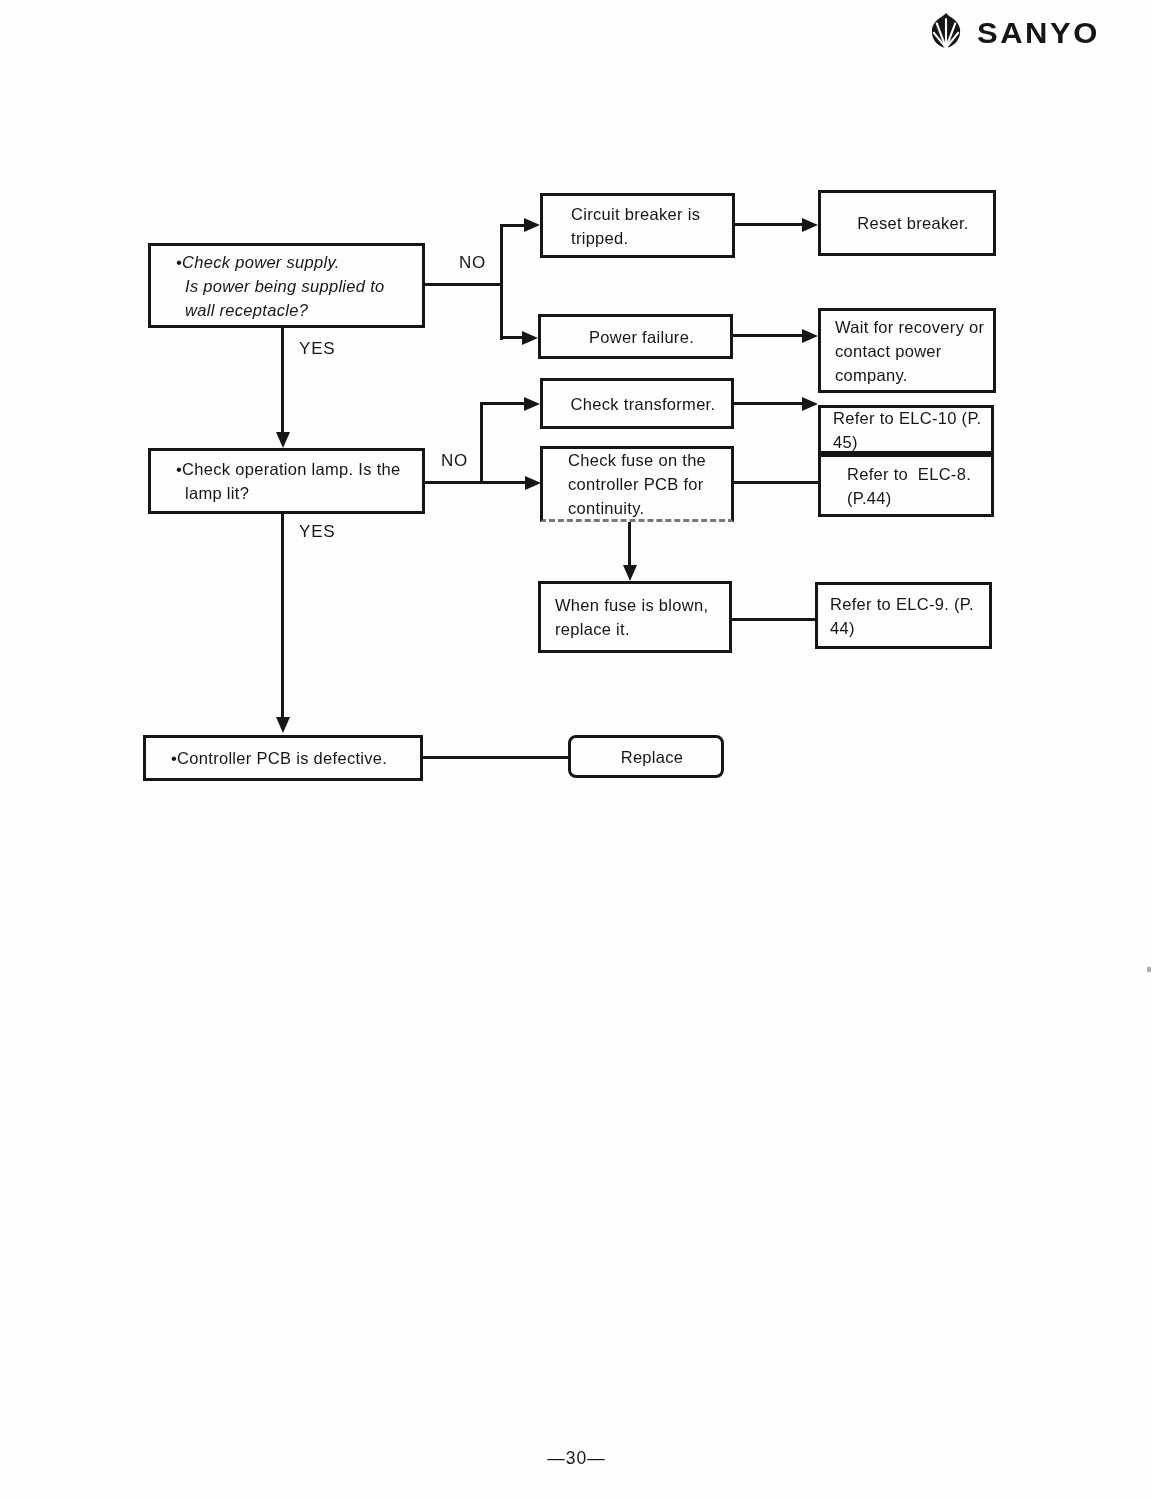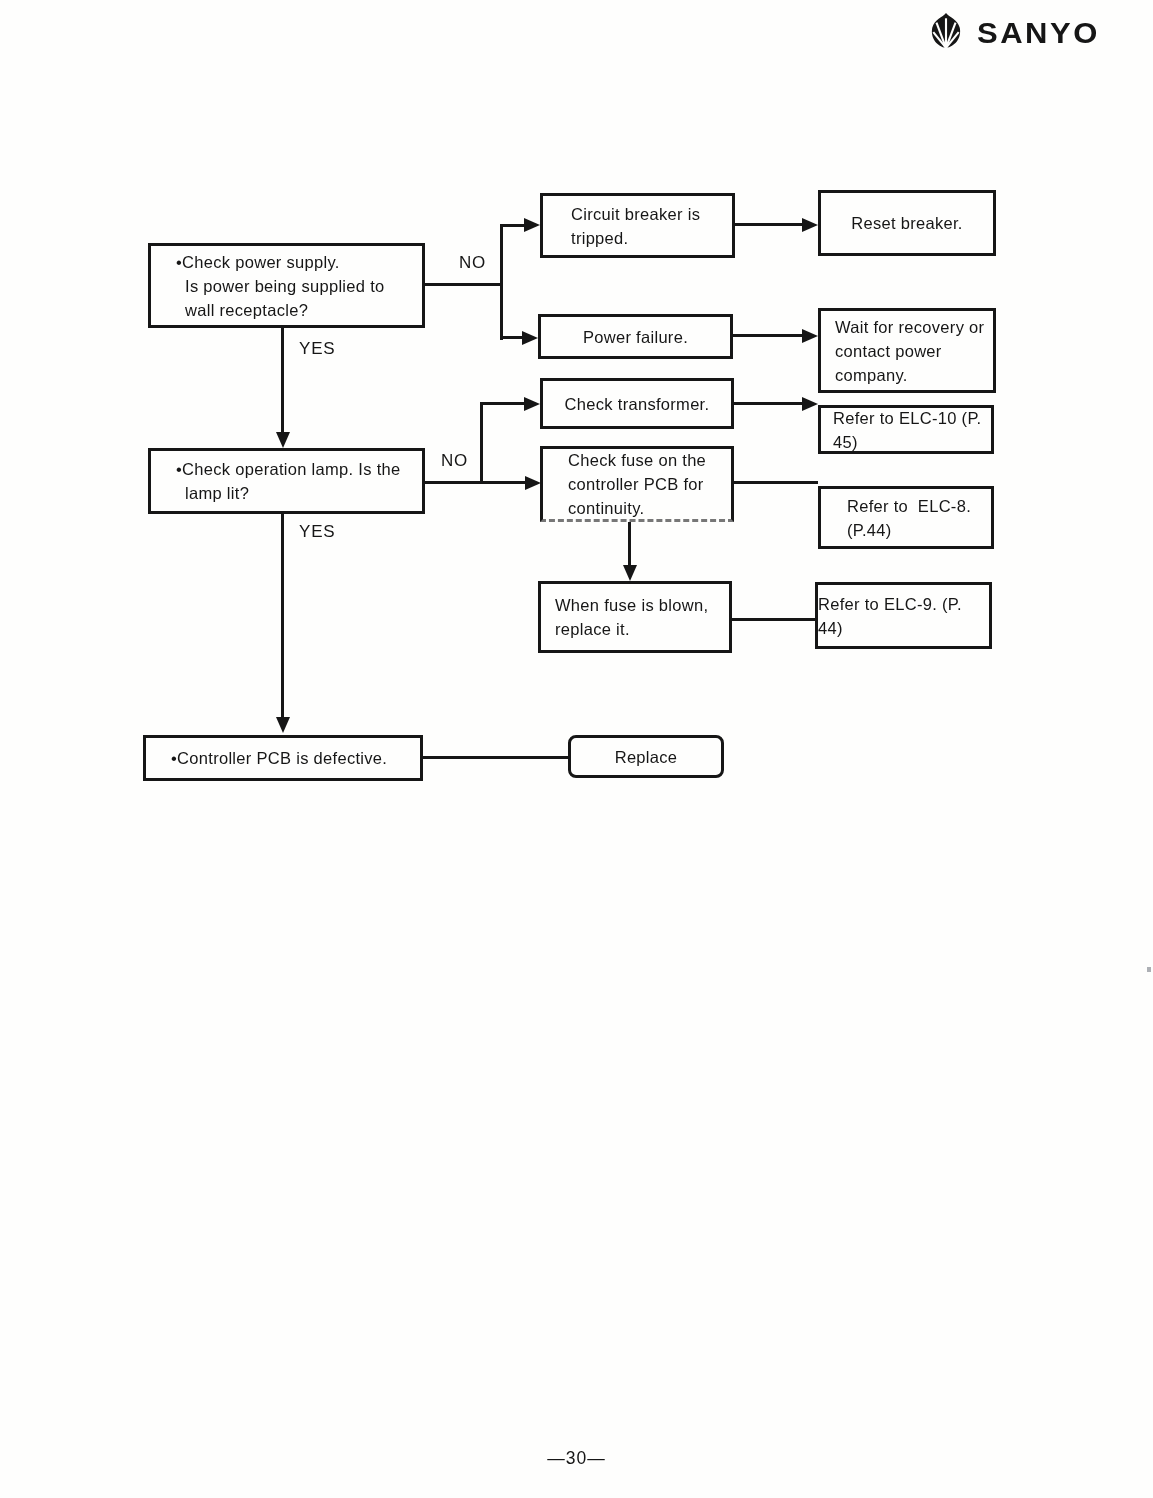--- a/index.html
+++ b/index.html
@@ -8,21 +8,21 @@
     background:#fefefd; overflow:hidden;
     font-family:"Liberation Sans", sans-serif; color:#161616;
   }
   
   #brand { position:absolute; left:930px; top:13px; display:flex; align-items:center; gap:15px; }
   #brand .word { font-size:31px; font-weight:bold; letter-spacing:2.5px; transform:scaleY(0.95); }
   #title { position:absolute; left:143px; top:121px; display:flex; gap:22px;
            font-size:17.5px; font-weight:bold; letter-spacing:0.4px; }
   
   .fbox { position:absolute; box-sizing:border-box; border:3px solid #161616; background:#fefefd;
-          display:flex; align-items:center; font-size:16.5px; line-height:24px; }
+          display:flex; align-items:center; font-size:16.5px; line-height:24px;padding-left:12px; }
   .txt  { white-space:pre-line; letter-spacing:0.3px; }
   .center { justify-content:center; }
   .center .txt { text-align:center; }
   .hang .txt { text-indent:-9px; }
   .fuse-dash { border-bottom:3px dashed #777777; }
   
   .hline,.vline { position:absolute; background:#161616; }
   .hline { height:3px; } .vline { width:3px; }
   .ar { position:absolute; width:0; height:0; border-top:7px solid transparent;
         border-bottom:7px solid transparent; border-left:16px solid #161616; }
@@ -50,21 +50,21 @@
           <path d="M15 33 L24 9"></path>
           <path d="M15 33 L3 18"></path>
           <path d="M15 33 L27 18"></path>
         </g>
       </svg>
     </span>
     <span class="word">SANYO</span>
   </div>
 
 
-  <div class="fbox hang" style="left:148px; top:243px; width:277px; height:85px; padding-left:34px;">
+  <div class="fbox hang" style="left:148px; top:243px; width:277px; height:85px; padding-left:34px;font-style:italic;">
     <span class="txt">•Check power supply.
 Is power being supplied to
 wall receptacle?</span>
   </div>
   <div class="fbox hang" style="left:148px; top:448px; width:277px; height:66px; padding-left:34px;">
     <span class="txt">•Check operation lamp. Is the
 lamp lit?</span>
   </div>
   <div class="fbox hang" style="left:143px; top:735px; width:280px; height:46px; padding-left:34px;">
     <span class="txt">•Controller PCB is defective.</span>
@@ -98,21 +98,21 @@
   </div>
   <div class="fbox" style="left:818px; top:308px; width:178px; height:85px; padding-left:14px;">
     <span class="txt">Wait for recovery or
 contact power
 company.</span>
   </div>
   <div class="fbox" style="left:818px; top:388px; width:176px; height:49px; padding-left:12px;margin-top:17px;">
     <span class="txt">Refer to ELC-10 (P.
 45)</span>
   </div>
-  <div class="fbox" style="left:818px; top:454px; width:176px; height:63px; padding-left:26px;margin-top:32px;">
+  <div class="fbox" style="left:818px; top:454px; width:176px; height:63px; padding-left:26px;">
     <span class="txt">Refer to&nbsp; ELC-8.
 (P.44)</span>
   </div>
   <div class="fbox" style="left:815px; top:582px; width:177px; height:67px; ">
     <span class="txt">Refer to ELC-9. (P.
 44)</span>
   </div>
 
   <div class="lbl" style="left:459px; top:253px;">NO</div>
   <div class="lbl" style="left:299px; top:339px;">YES</div>

